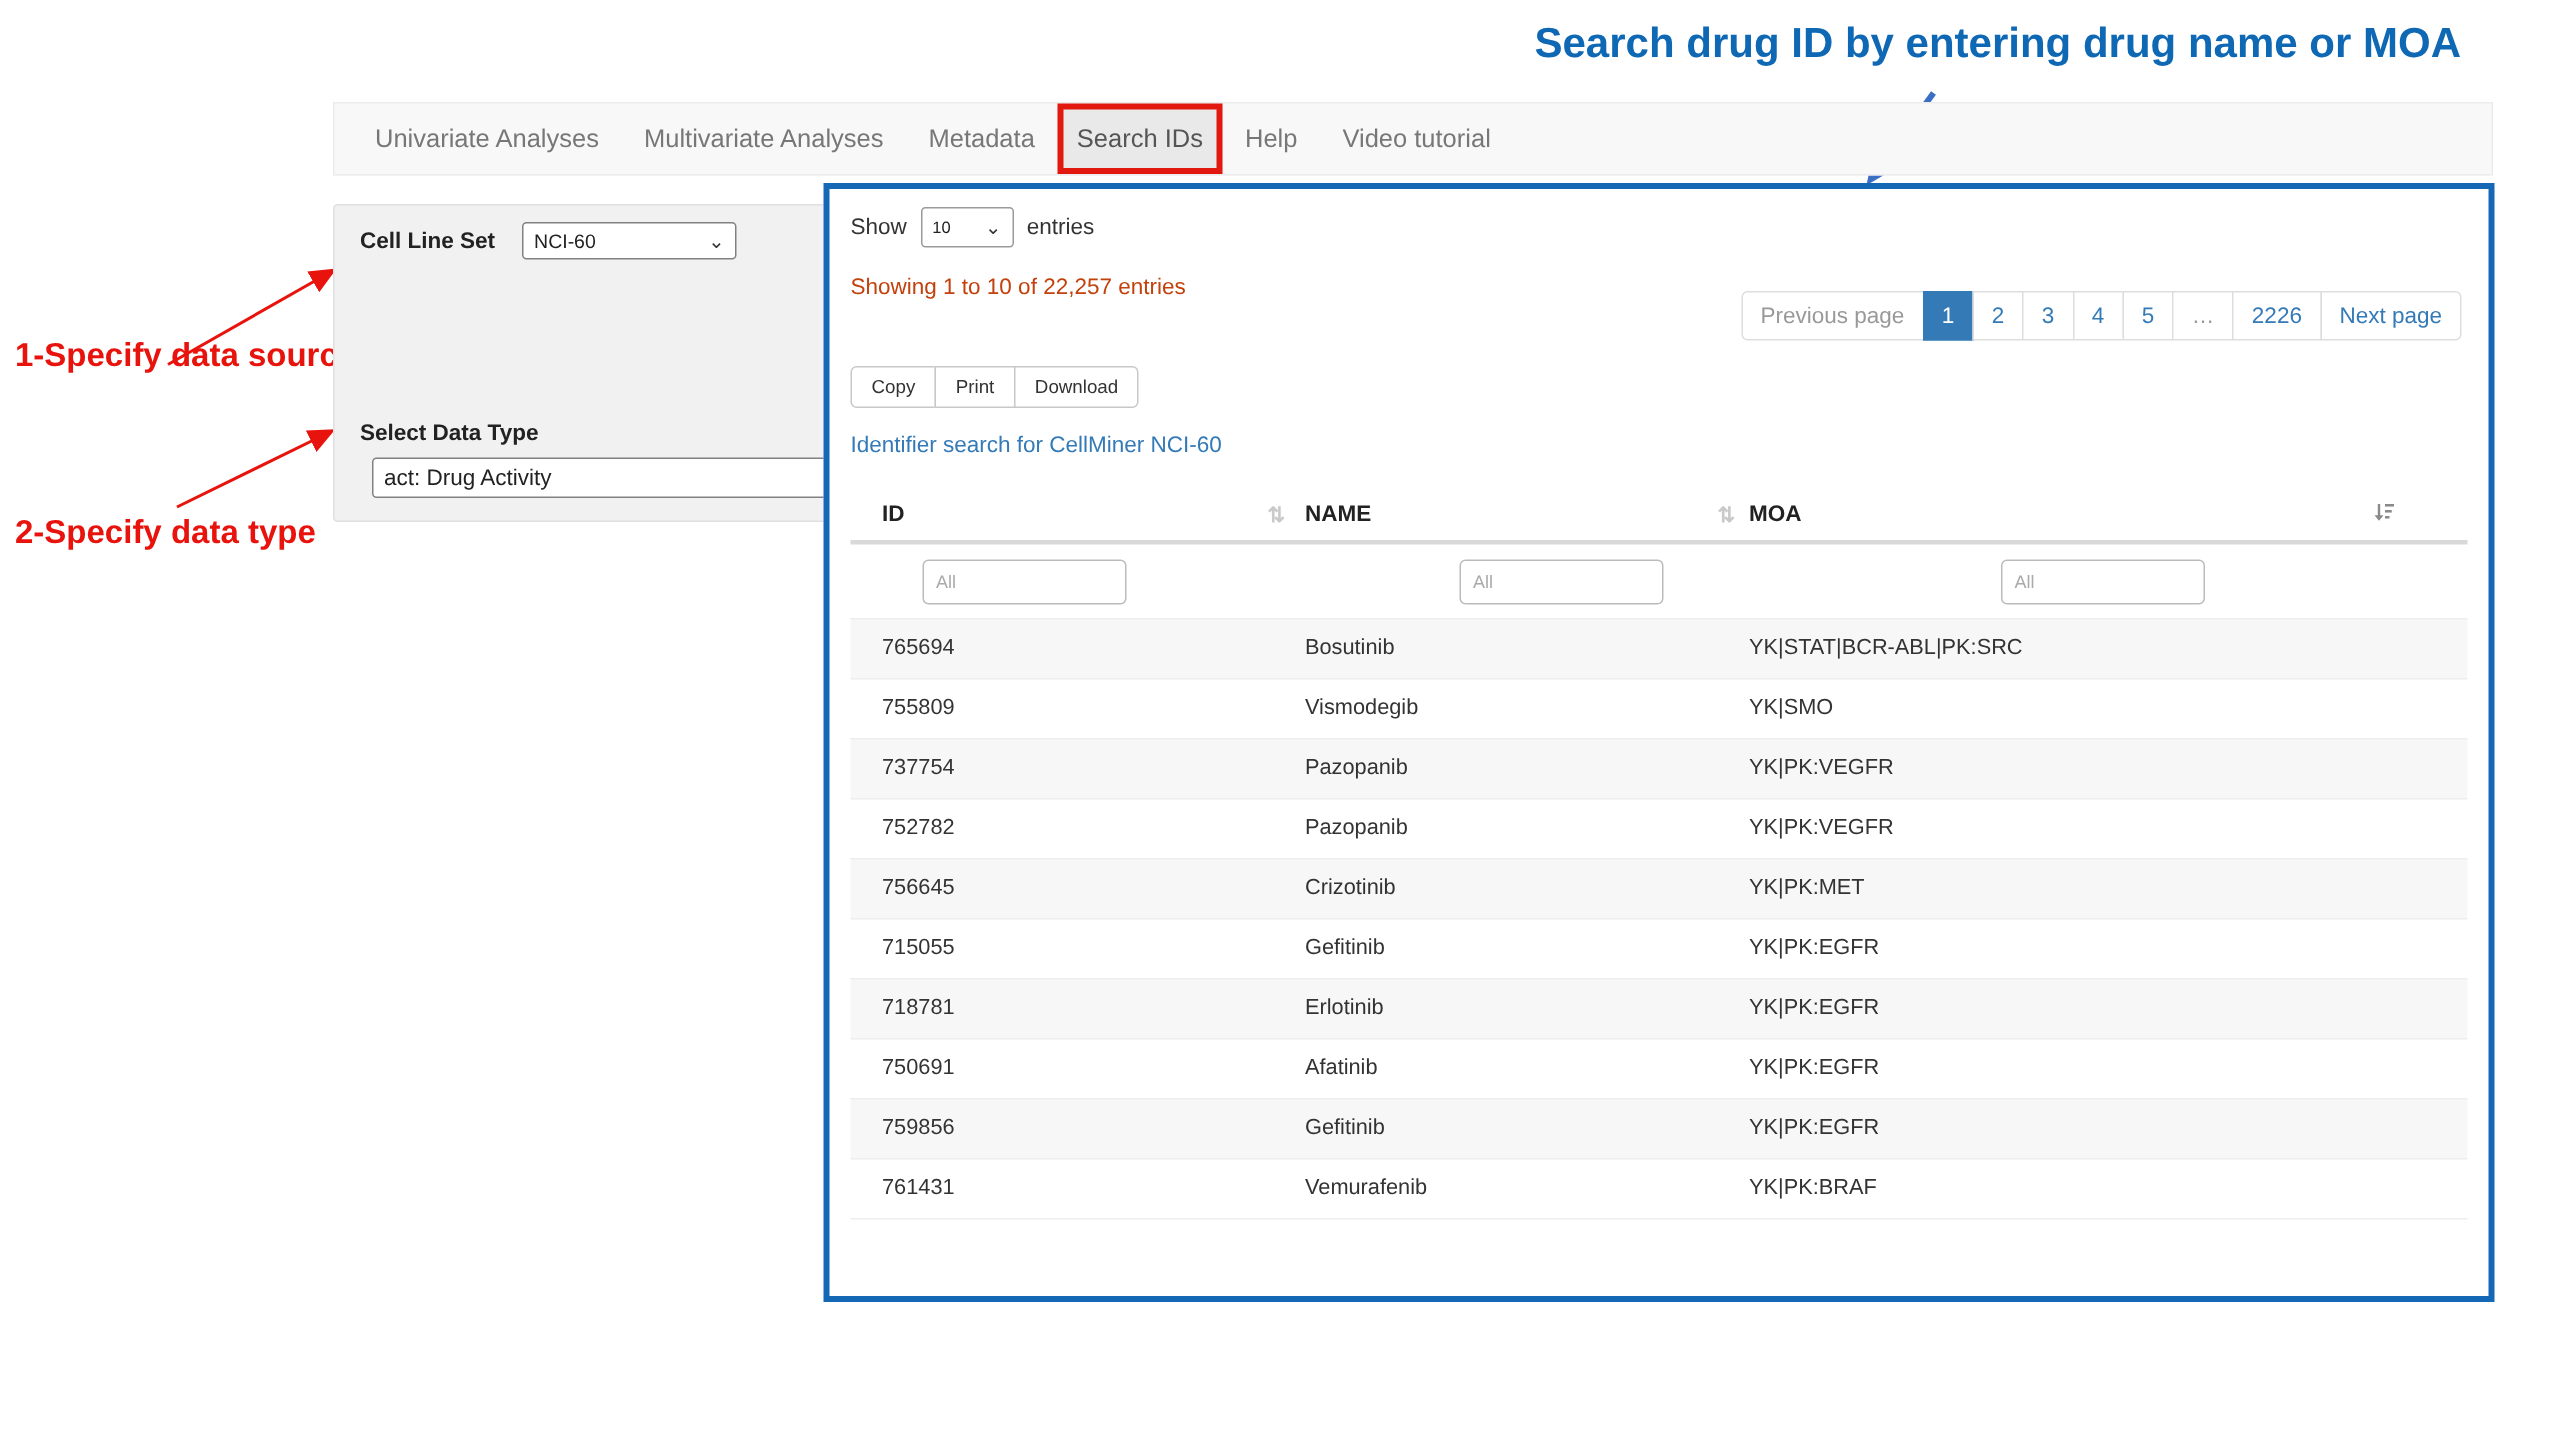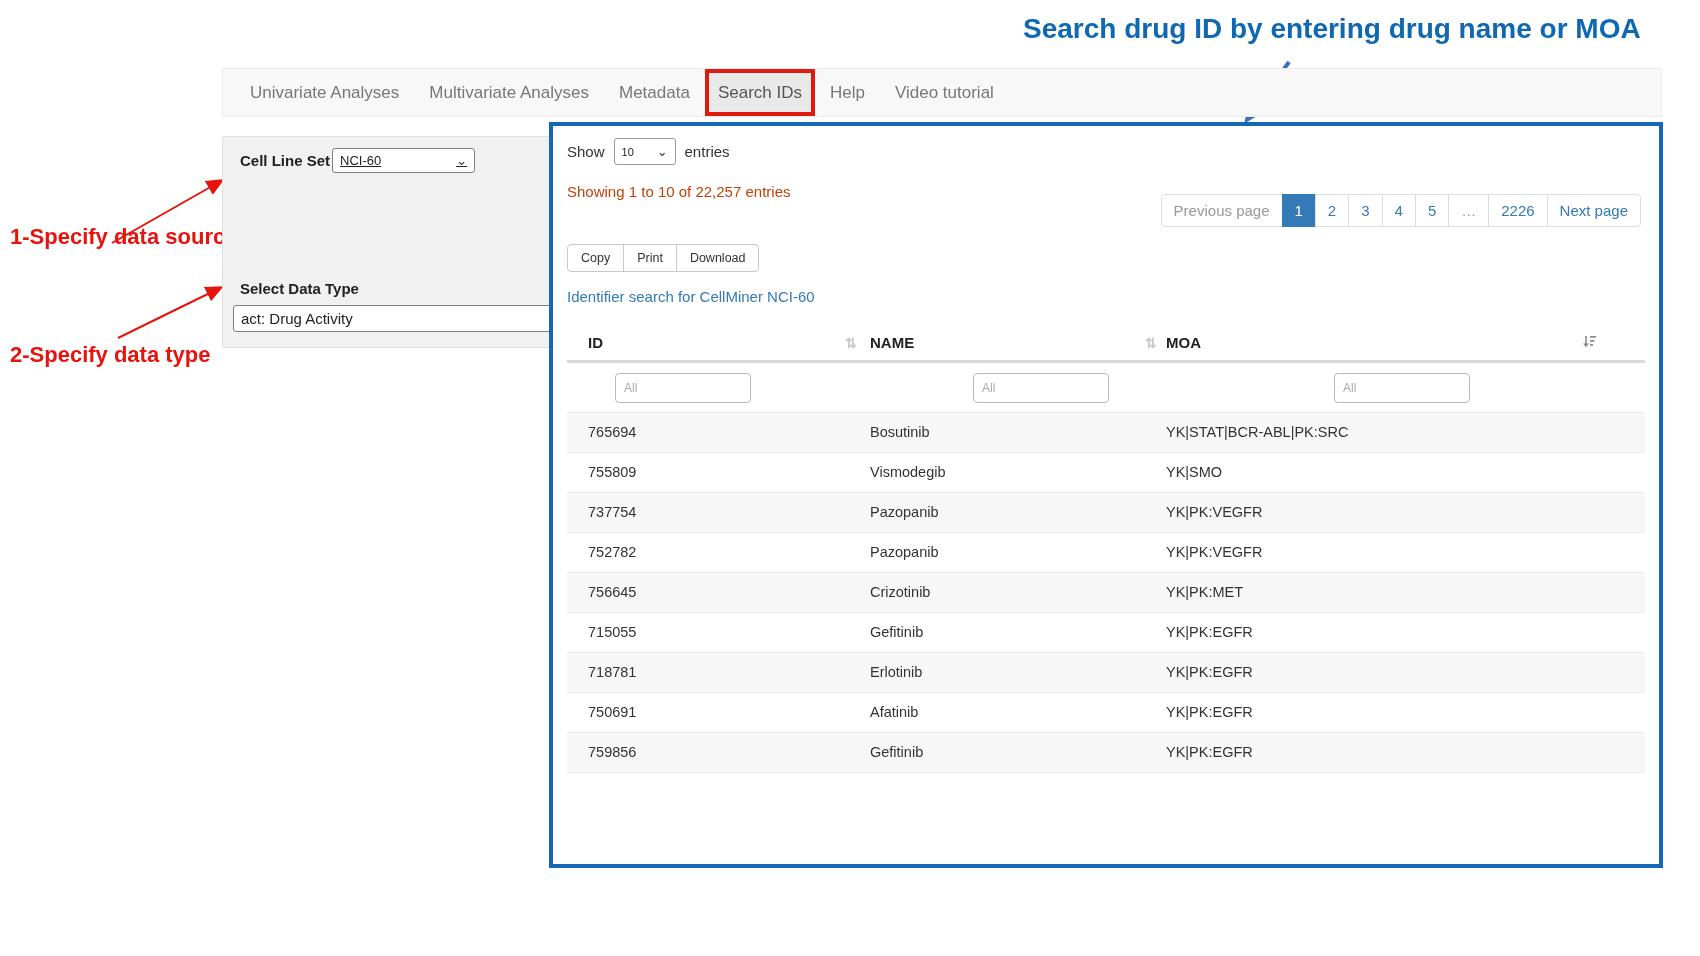--- a/index.html
+++ b/index.html
@@ -25,29 +25,29 @@
     background:#f8f8f8; border:1px solid #ececec; display:flex; align-items:stretch; padding-left:12px;
   }
   .nav-item { display:flex; align-items:center; padding:0 15px; font-size:17px; color:#777; cursor:pointer; white-space:nowrap; }
   .nav-item.active { background:#e9e9e9; border:4px solid #e2190e; color:#555; padding:0 9px; }
 
   
   .sidebar {
     position:absolute; left:222px; top:136px; width:368px; height:212px;
     background:#f1f1f1; border:1px solid #e0e0e0; border-radius:3px;
   }
-  .cls-row { position:absolute; left:17px; top:11px; display:flex; align-items:center; gap:2px; }
+  .cls-row { position:absolute; left:17px; top:11px; display:flex; align-items:center; gap:18px; }
   .lbl { font-size:15px; font-weight:700; color:#222; white-space:nowrap; }
   .select {
     background:#fff; border:1px solid #818181; border-radius:3px; display:flex; align-items:center;
     justify-content:space-between; font-size:13px; color:#222; padding:0 7px; height:25px; cursor:pointer;
   }
-  .cls-select { width:143px;text-decoration:underline; }
+  .cls-select { width:143px; }
   .sdt-label { position:absolute; left:17px; top:143px; }
-  .sdt-select { position:absolute; left:10px; top:168px; width:334px; height:27px; font-size:15px; }
+  .sdt-select { position:absolute; left:25px; top:168px; width:334px; height:27px; font-size:15px; }
   .chev { font-size:13px; color:#333; line-height:1; }
 
   
   .main-panel {
     position:absolute; left:549px; top:122px; width:1114px; height:746px;
     border:4px solid #1568b6; background:#fff; padding:12px 14px;
   }
   .show-row { display:flex; align-items:center; gap:9px; font-size:15px; color:#333; }
   .show-select { width:62px; height:27px; font-size:11px; border-color:#9a9a9a; }
   .showing-text { margin-top:18px; font-size:15px; color:#c2410c; }
@@ -242,15 +242,20 @@
     <div class="trow grid3">
       <div class="td">750691</div>
       <div class="td">Afatinib</div>
       <div class="td">YK|PK:EGFR</div>
     </div>
     <div class="trow grid3 odd">
       <div class="td">759856</div>
       <div class="td">Gefitinib</div>
       <div class="td">YK|PK:EGFR</div>
     </div>
+    <div class="trow grid3">
+      <div class="td">761431</div>
+      <div class="td">Vemurafenib</div>
+      <div class="td">YK|PK:BRAF</div>
+    </div>
     <div class="tbl-end"></div>
   </div>
 </div>
 
 </body></html>

